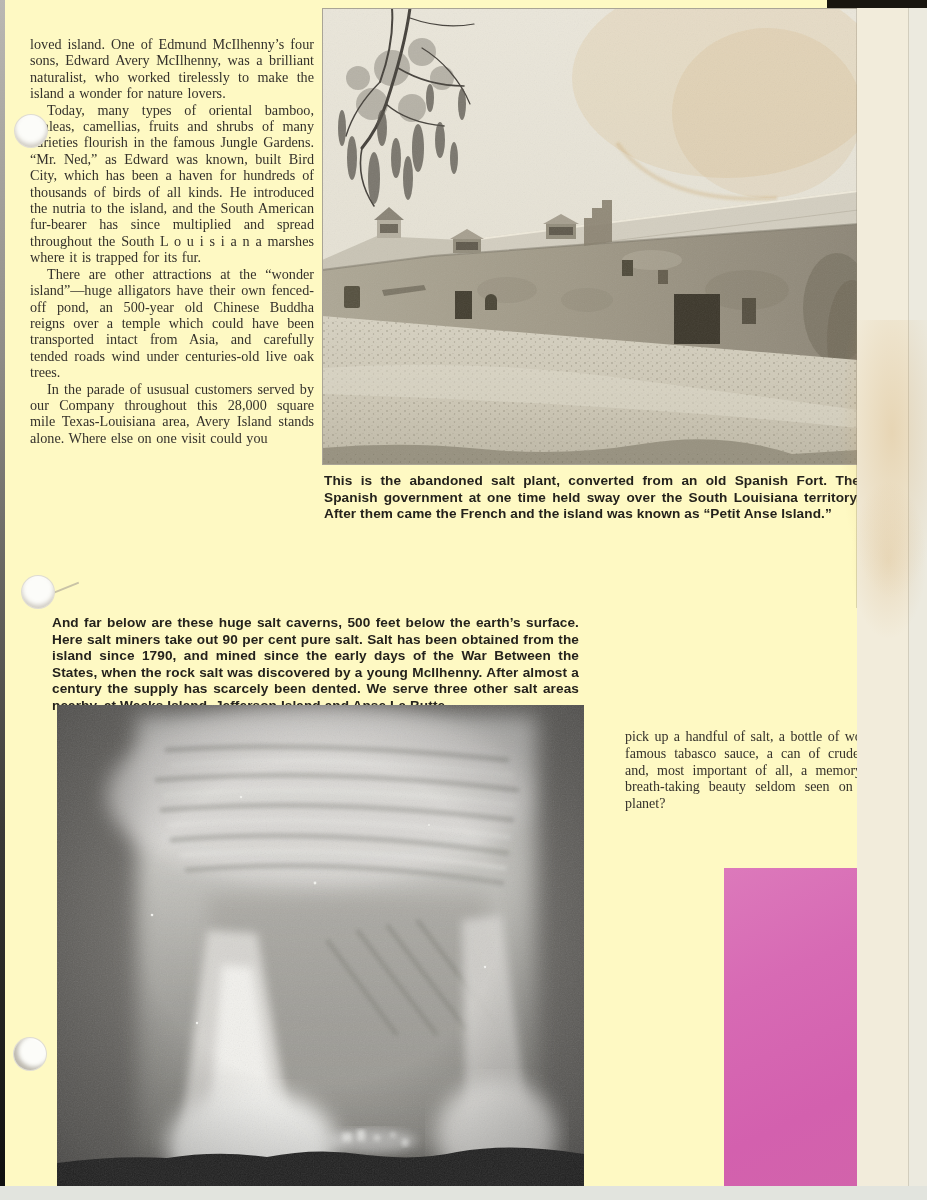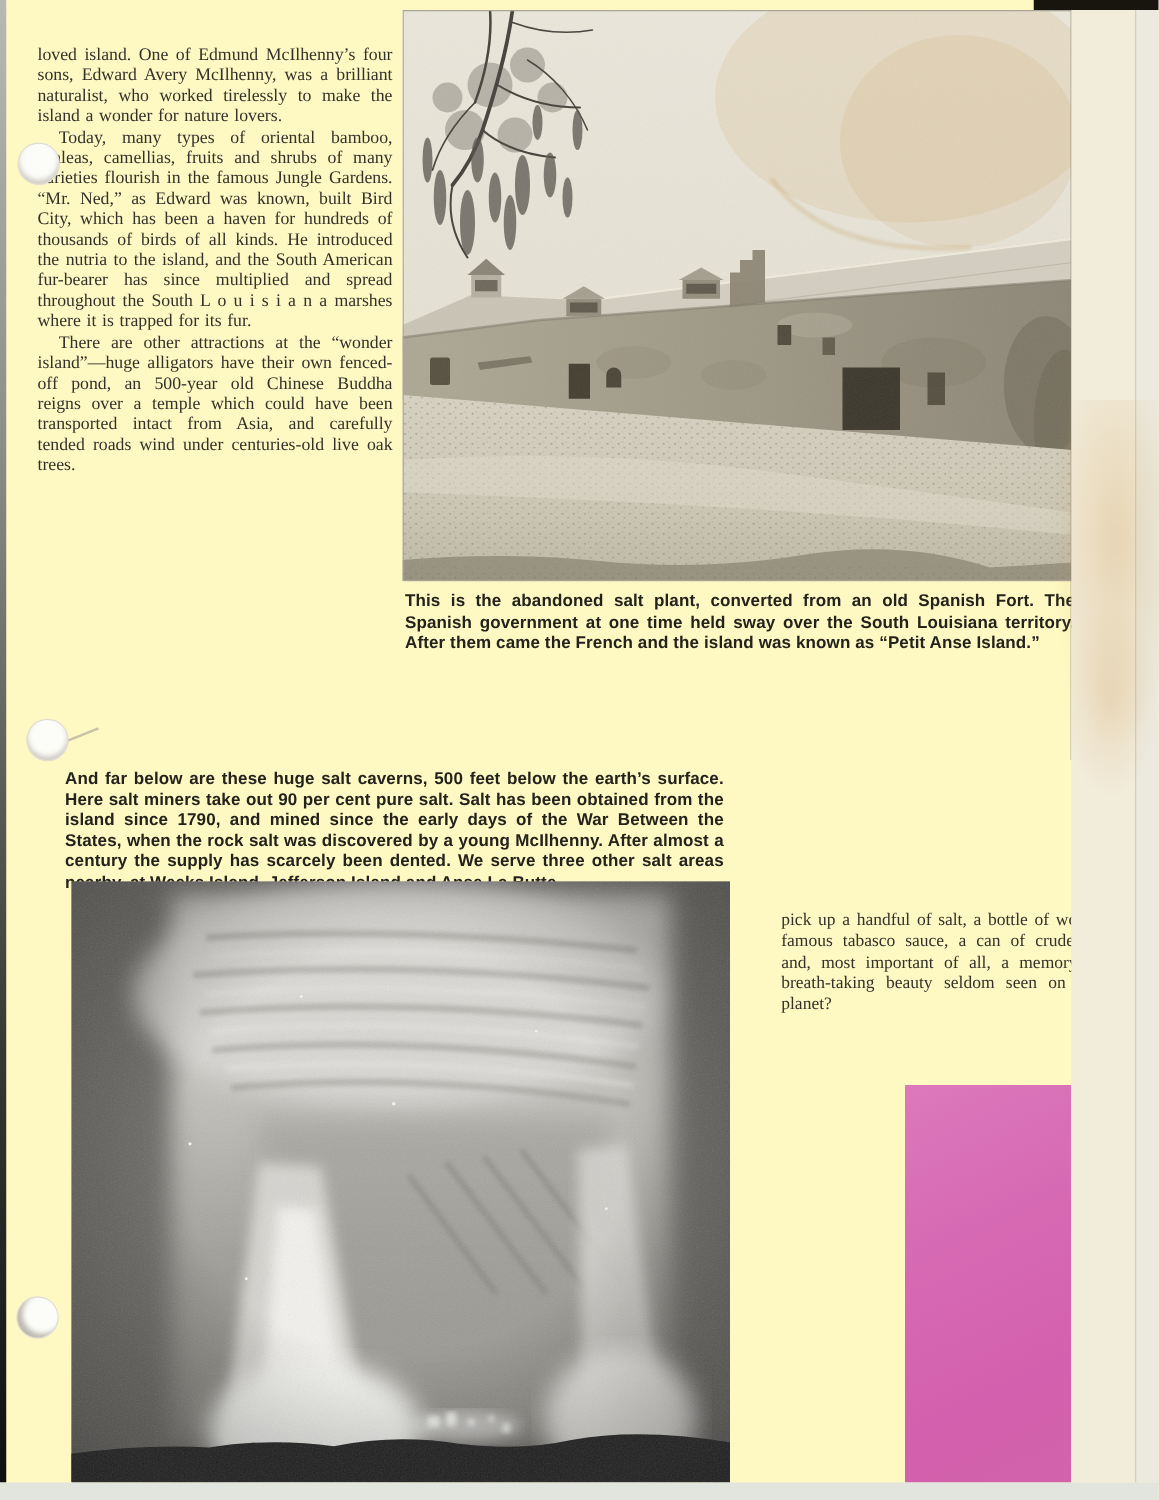--- a/index.html
+++ b/index.html
@@ -50,20 +50,21 @@
 </style>
 </head>
 <body>
 
 <div class="page">
 
   <div class="left-col">
     <p>loved island.  One of Edmund McIlhenny’s four sons, Edward Avery McIlhenny, was a brilliant naturalist, who worked tirelessly to make the island a wonder for nature lovers.</p>
     <p class="ind">Today, many types of oriental bamboo, azaleas, camellias, fruits and shrubs of many varieties flourish in the famous Jungle Gardens.  “Mr. Ned,” as Edward was known, built Bird City, which has been a haven for hundreds of thousands of birds of all kinds.  He introduced the nutria to the island, and the South American fur-bearer has since multiplied and spread throughout the South L o u i s i a n a marshes where it is trapped for its fur.</p>
     <p class="ind">There are other attractions at the “wonder island”—huge alligators have their own fenced-off pond, an 500-year old Chinese Buddha reigns over a temple which could have been transported intact from Asia, and carefully tended roads wind under centuries-old live oak trees.</p>
+    <p class="ind">In the parade of ususual customers served by our Company throughout this 28,000 square mile Texas-Louisiana area, Avery Island stands alone.  Where else on one visit could you</p>
   </div>
 
   <div class="photo photo-plant">
     <svg viewBox="0 0 536 457" width="536" height="457" preserveAspectRatio="none">
       <defs>
         <linearGradient id="skyG" x1="0" y1="0" x2="0" y2="1">
           <stop offset="0" stop-color="#eae6da"></stop>
             <stop offset="1" stop-color="#e2ded0"></stop>
         </linearGradient>
         <linearGradient id="wallG" x1="0" y1="0" x2="1" y2="0">

